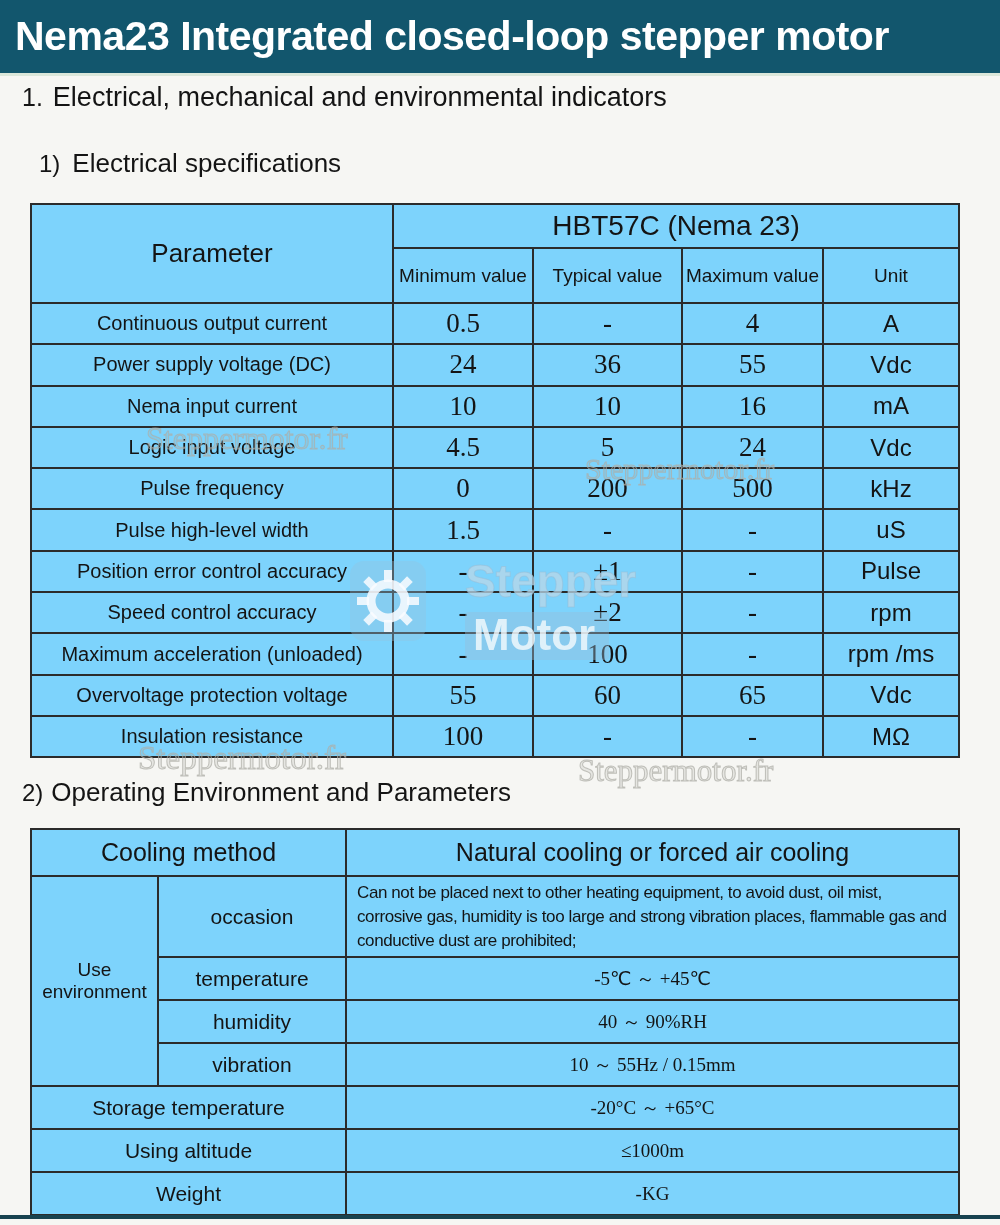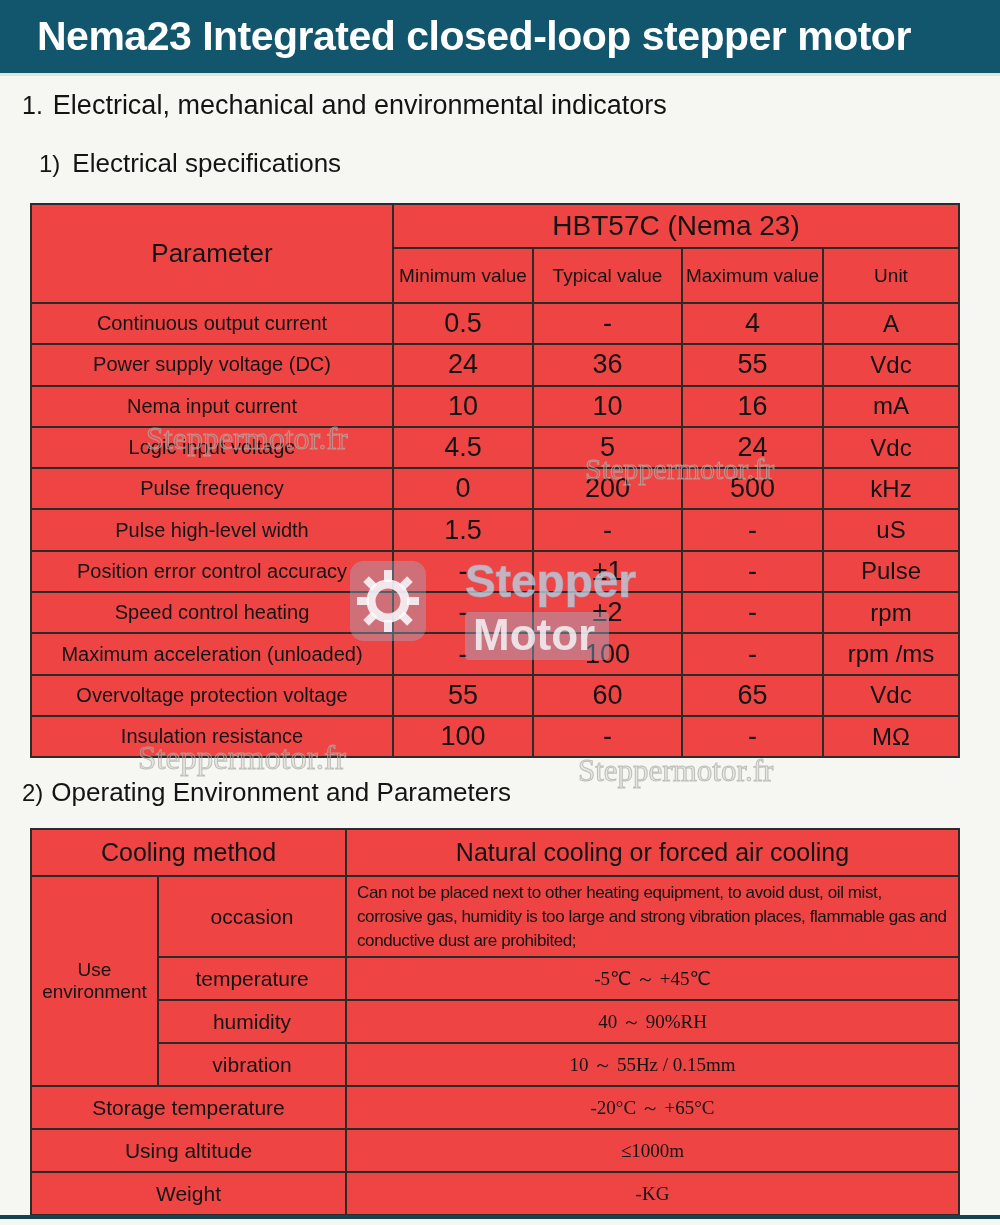--- a/index.html
+++ b/index.html
@@ -21,54 +21,54 @@
     background: #12566d;
     border-bottom: 3px solid #dbe7da;
     display: flex;
     align-items: center;
   }
   #banner .banner-title {
     color: #ffffff;
     font-size: 41px;
     font-weight: 600;
     letter-spacing: -0.5px;
-    padding-left: 37px;
+    padding-left: 15px;
     white-space: nowrap;
   }
   
   .heading { position: absolute; white-space: nowrap; }
   .heading .prefix { display: inline-block; }
-  #h1 { left: 22px; top: 90px; font-size: 27px; }
+  #h1 { left: 22px; top: 82px; font-size: 27px; }
   #h1 .prefix { font-size: 25px; margin-right: 10px; }
   #h1a { left: 25px; top: 148px; font-size: 26px; margin-left: 14px; }
   #h1a .prefix { font-size: 24px; margin-right: 12px; }
   #h2 { left: 22px; top: 777px; font-size: 26px; }
   #h2 .prefix { font-size: 24px; margin-right: 8px; }
   
   table {
     position: absolute;
     border-collapse: collapse;
     table-layout: fixed;
-    background: #ef4444;
+    background: #7dd3fc;
   }
   td, th {
     border: 2px solid #2b2b2b;
     text-align: center;
     vertical-align: middle;
     font-weight: normal;
     overflow: hidden;
   }
   
   #spec-table { left: 30px; top: 203px; width: 928px; }
   #spec-table .group-header td { height: 44px; font-size: 28px; }
   #spec-table .sub-header td { height: 55px; font-size: 19px; }
   #spec-table td.param-header { font-size: 26px; }
   #spec-table tr.data-row td { height: 41.3px; }
   #spec-table td.param-cell { font-size: 20px; }
-  #spec-table td.value-cell { font-size: 27px; }
+  #spec-table td.value-cell { font-size: 27px; font-family: Liberation Serif, serif; }
   #spec-table td.unit-cell  { font-size: 24px; }
   
   #env-table { left: 30px; top: 828px; width: 928px; }
   #env-table td { font-size: 21px; }
   #env-table tr.cooling-row td { height: 47px; font-size: 25px; margin-left: 29px; }
   #env-table tr.occasion-row td { height: 80px; }
   #env-table tr.r43 td { height: 43px; }
   #env-table td.use-env-cell { font-size: 19px; line-height: 1.15; margin-left: 39px; }
   #env-table td.env-value {
     font-family: "Liberation Serif", "DejaVu Sans", serif;
@@ -210,21 +210,21 @@
         <td class="unit-cell">uS</td>
       </tr>
       <tr class="data-row">
         <td class="param-cell">Position error control accuracy</td>
         <td class="value-cell">-</td>
         <td class="value-cell">±1</td>
         <td class="value-cell">-</td>
         <td class="unit-cell">Pulse</td>
       </tr>
       <tr class="data-row">
-        <td class="param-cell">Speed control heating</td>
+        <td class="param-cell">Speed control accuracy</td>
         <td class="value-cell">-</td>
         <td class="value-cell">±2</td>
         <td class="value-cell">-</td>
         <td class="unit-cell">rpm</td>
       </tr>
       <tr class="data-row">
         <td class="param-cell">Maximum acceleration (unloaded)</td>
         <td class="value-cell">-</td>
         <td class="value-cell">100</td>
         <td class="value-cell">-</td>

